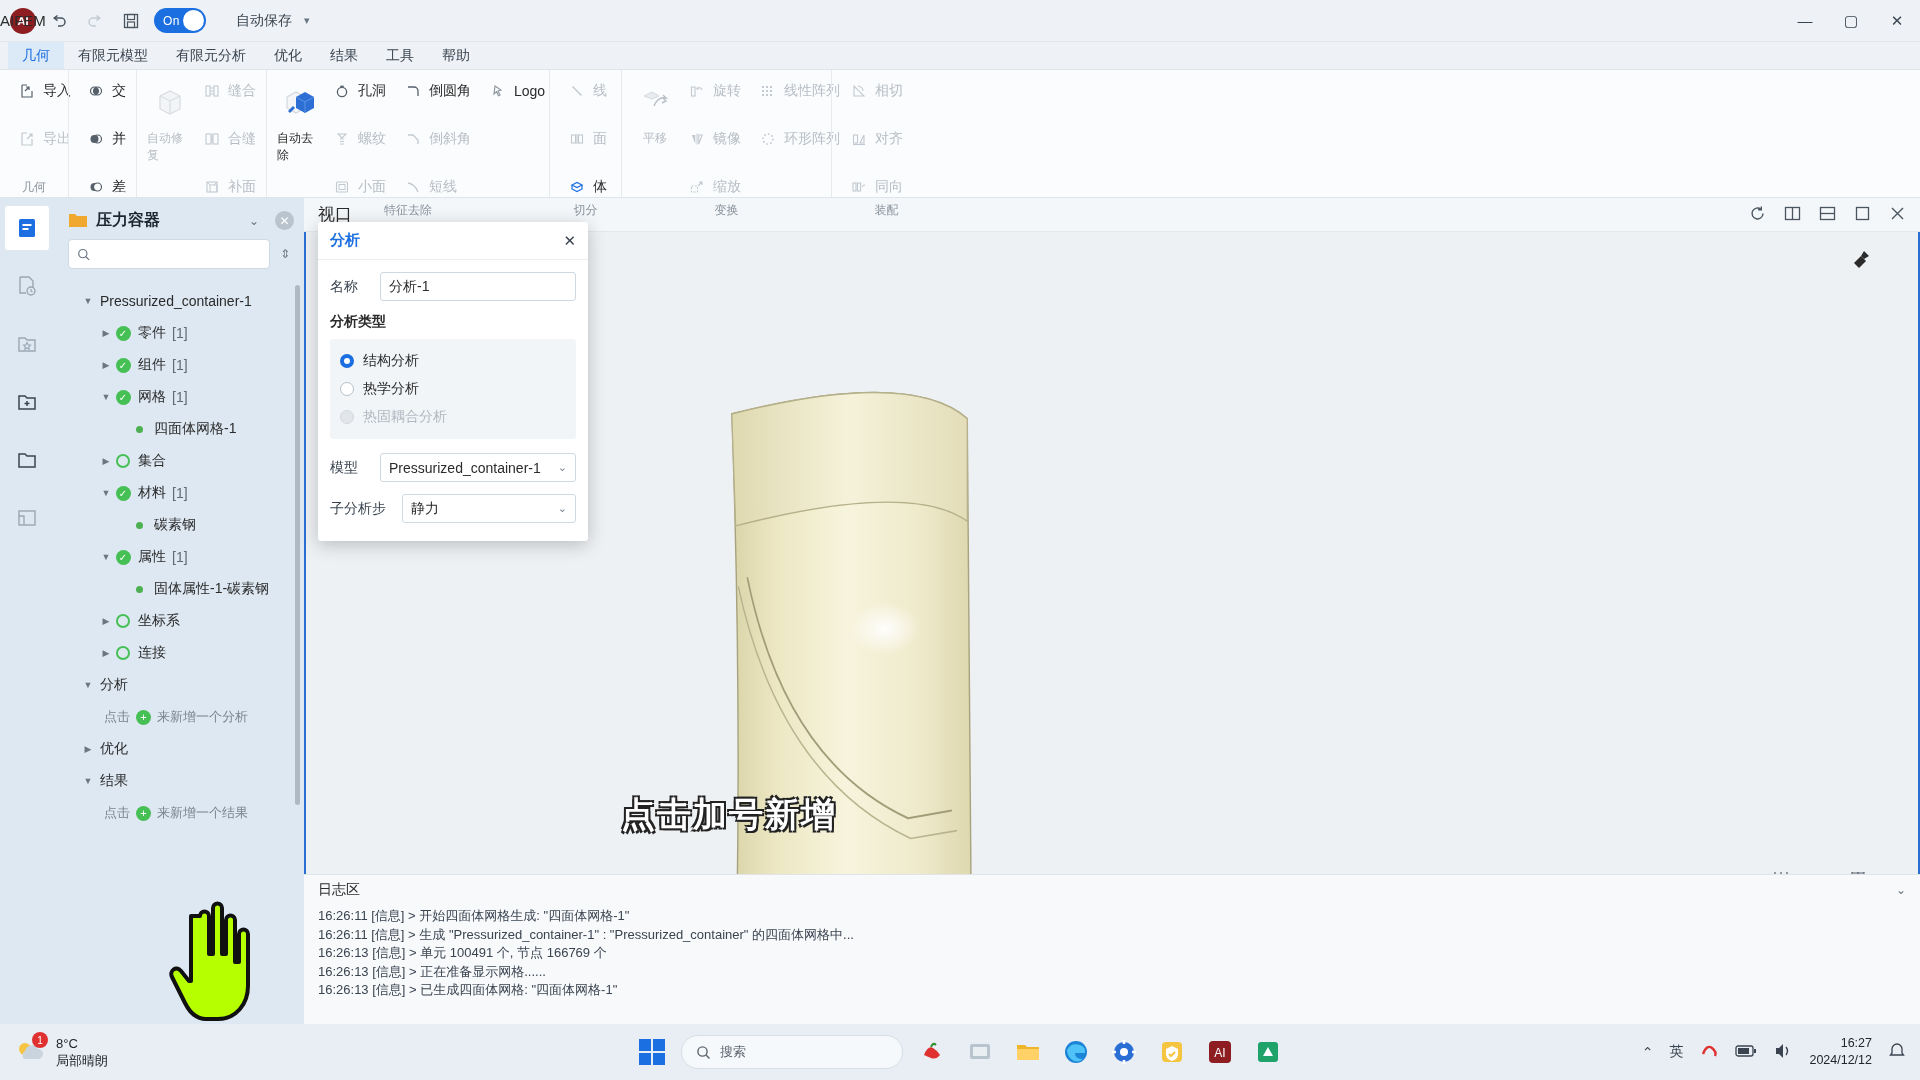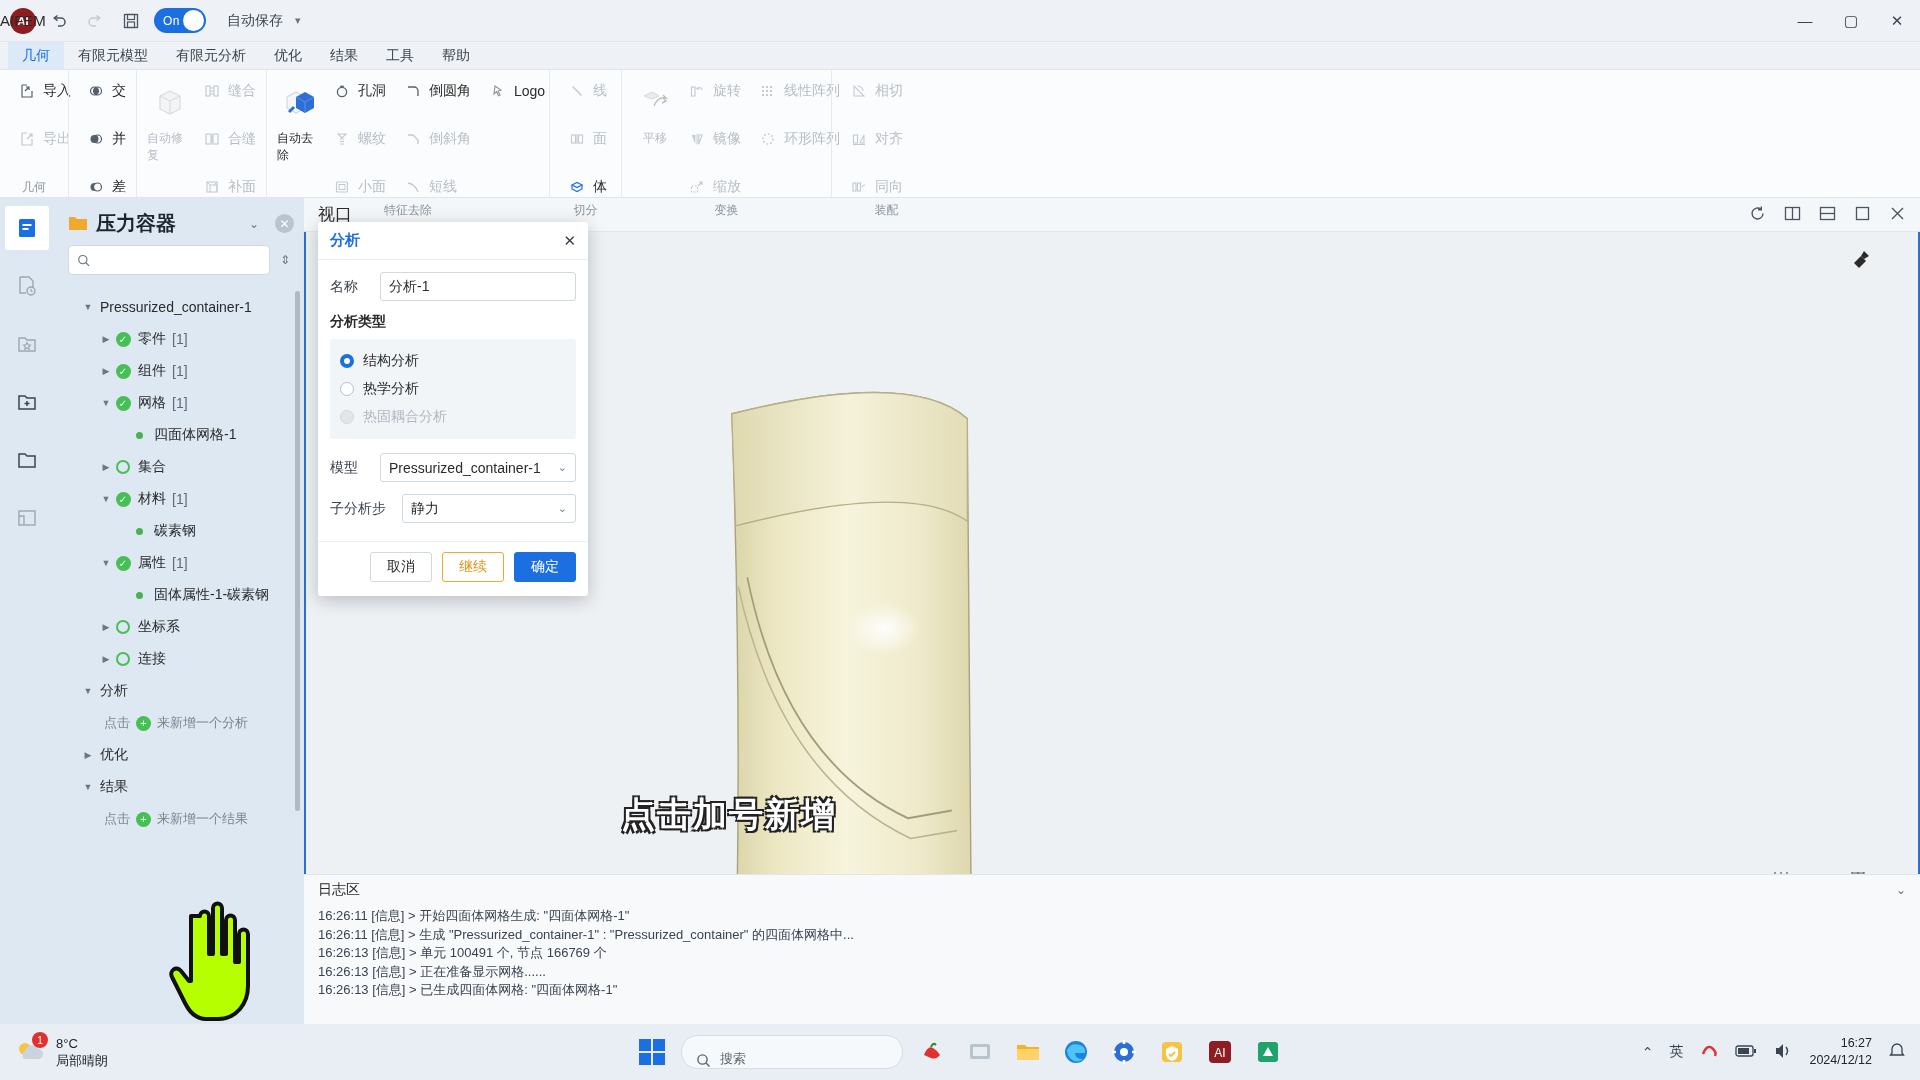--- a/index.html
+++ b/index.html
@@ -22,21 +22,21 @@
     font-size:11px;font-weight:bold;
   }
   .qicon{ width:26px;height:26px;display:flex;align-items:center;justify-content:center;color:#4a5560;}
   .qicon.dim{ color:#c3cbd3;}
   .toggle{
     width:52px;height:25px;border-radius:13px;background:#1c6fe0;position:relative;
     display:flex;align-items:center;color:#fff;font-size:12px;
   }
   .toggle span{ margin-left:9px; letter-spacing:.3px;}
   .toggle .knob{ position:absolute;right:2px;top:2px;width:21px;height:21px;border-radius:50%;background:#fff;}
-  .autosave-label{ font-size:14px; color:#3a4450; margin-left:11px;}
+  .autosave-label{ font-size:14px; color:#3a4450; margin-left:20px;}
   .caret-sm{ color:#6a7682; font-size:11px; margin-left:2px;}
   .apptitle{
     position:absolute; left:0; right:0; font-size:15px; color:#2b2b2b;
     pointer-events:none;
   }
   .wincontrols{ margin-left:auto; display:flex; height:42px;}
   .wincontrols div{ width:46px; display:flex;align-items:center;justify-content:center;color:#3a4450;font-size:15px;}
 
   
   .menubar{ height:28px; background:#eef2f6; display:flex; align-items:stretch; padding-left:8px;
@@ -68,21 +68,21 @@
 
   
   .rail{ width:54px; background:#dde8f2; display:flex;flex-direction:column; align-items:center; padding-top:8px; gap:14px;}
   .railbtn{ width:44px;height:44px; display:flex;align-items:center;justify-content:center; border-radius:3px; color:#9aa7b3;}
   .railbtn.active{ background:#fff; color:#1c6fe0;}
 
   
   .tree{ width:250px; background:#dde8f2; position:relative; display:flex;flex-direction:column;}
   .treehead{ display:flex; align-items:center; gap:8px; padding:12px 10px 8px 14px;}
   .treehead .folder{ color:#f0a92e; font-size:18px; display:flex;}
-  .treehead .tname{ font-size:20px; font-weight:bold; color:#1c2630;}
+  .treehead .tname{ font-size:16px; font-weight:bold; color:#1c2630;}
   .treehead .chev{ margin-left:auto; color:#6a7682; font-size:12px;}
   .treehead .closebtn{ width:19px;height:19px;border-radius:50%;background:#b9c4ce;color:#fff;
                        display:flex;align-items:center;justify-content:center;font-size:12px;margin-left:8px;}
   .searchrow{ display:flex; align-items:center; gap:6px; padding:0 10px 10px 14px;}
   .searchbox{ flex:1; height:30px; background:#fff; border:1px solid #cfd9e2; border-radius:4px;
               display:flex;align-items:center; padding:0 8px; gap:6px;}
   .searchbox input{ border:0; outline:0; width:100%; font-size:13px; font-family:inherit; background:transparent;}
   .sortbtn{ width:18px; color:#6a7682; display:flex;align-items:center;justify-content:center;font-size:12px;}
   .treelist{ flex:1; overflow:hidden; padding-top:6px; position:relative;}
   .tnode{ display:flex; align-items:center; height:32px; font-size:14px; color:#2b2b2b; white-space:nowrap;}
@@ -154,21 +154,21 @@
   .taskbar{ height:56px; background:#e8eef4; display:flex; align-items:center; position:relative;}
   .weather{ display:flex; align-items:center; gap:8px; padding-left:14px; width:250px;}
   .weather .wic{ width:34px;height:34px; position:relative;}
   .weather .wt{ font-size:13px; line-height:17px; color:#20262c;}
   .badge{ position:absolute; left:18px; top:-3px; width:16px;height:16px;border-radius:50%;
           background:#e03131;color:#fff;font-size:10px;display:flex;align-items:center;justify-content:center;}
   .tbcenter{ position:absolute; left:0; right:0; display:flex; align-items:center; justify-content:center; gap:10px;}
   .winlogo{ width:26px;height:26px; display:grid; grid-template-columns:1fr 1fr; grid-gap:2.5px;}
   .winlogo i{ background:#1c6fe0; display:block;}
   .tbsearch{ width:222px; height:34px; background:#f6f9fb; border:1px solid #d6dee6; border-radius:17px;
-             display:flex; align-items:flex-end; gap:9px; padding:0 14px; font-size:13px; color:#5a646f;}
+             display:flex; align-items:center; gap:9px; padding:0 14px; font-size:13px; color:#5a646f;}
   .tbapp{ width:38px;height:38px; display:flex;align-items:center;justify-content:center; border-radius:5px;}
   .tray{ margin-left:auto; display:flex; align-items:center; gap:16px; padding-right:14px; color:#3a4450;}
   .clock{ font-size:12.5px; line-height:17px; text-align:right; color:#20262c;}
 </style>
 </head>
 <body>
 
 <div class="titlebar">
   <div class="qat">
     <div class="applogo">AI</div>
@@ -947,25 +947,20 @@
       </span>
     </div>
     <div class="frow">
       <span class="flabel" style="min-width:62px">子分析步</span>
       <span class="fselect">
         <span>静力</span>
         <span class="cv">⌄</span>
       </span>
     </div>
   </div>
-  <div class="dlgfoot">
-    <div class="btn">取消</div>
-    <div class="btn warn">继续</div>
-    <div class="btn prim">确定</div>
-  </div>
 </div>
 
 <div class="logpanel" style="position:absolute; left:304px; right:0; bottom:56px; height:150px;">
   <div class="loghead">
     <span>日志区</span>
     <span class="cv">⌄</span>
   </div>
   <div class="logbody">
     <div>16:26:11 [信息] &gt; 开始四面体网格生成: "四面体网格-1"</div>
     <div>16:26:11 [信息] &gt; 生成 "Pressurized_container-1" : "Pressurized_container" 的四面体网格中...</div>

